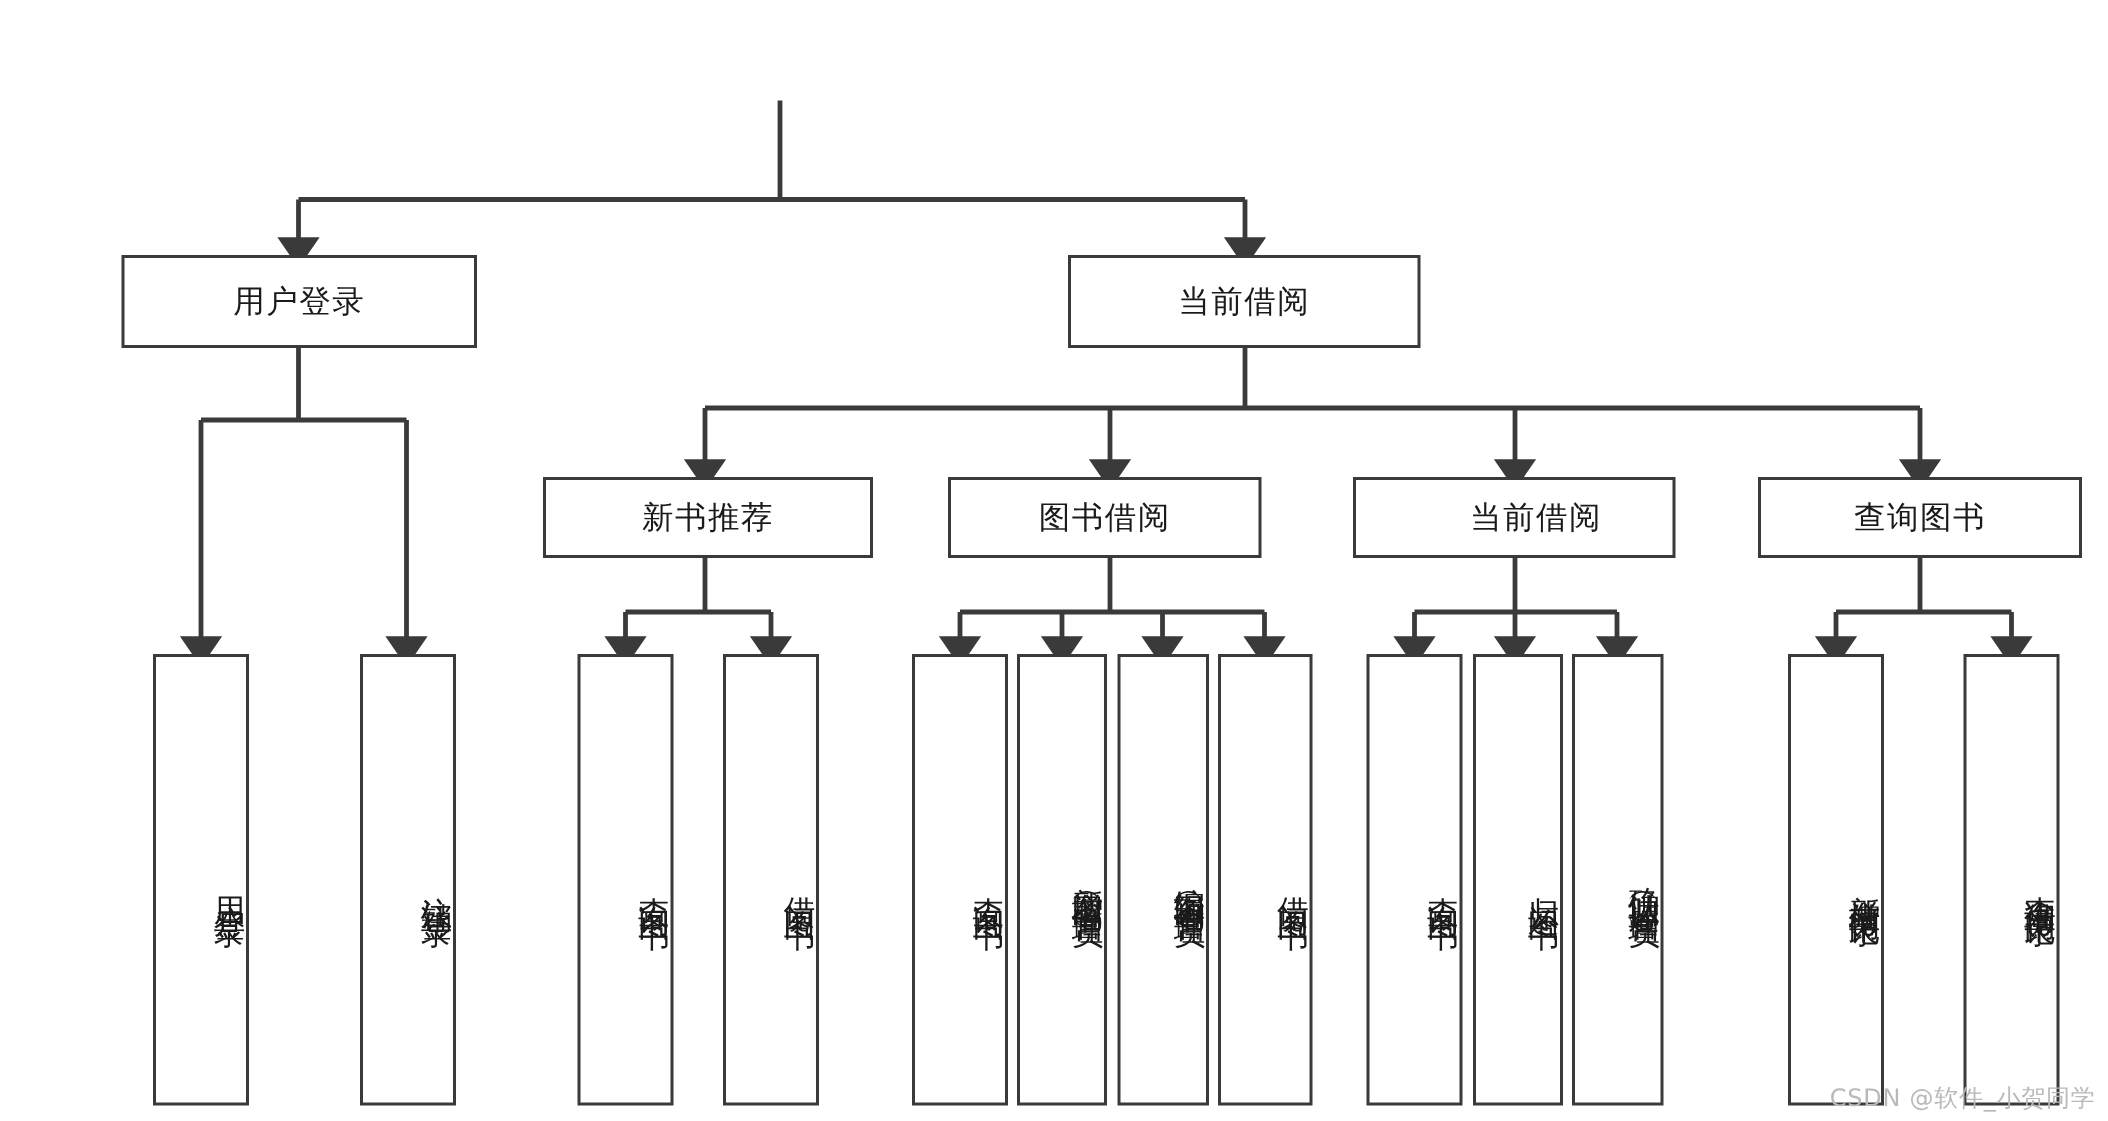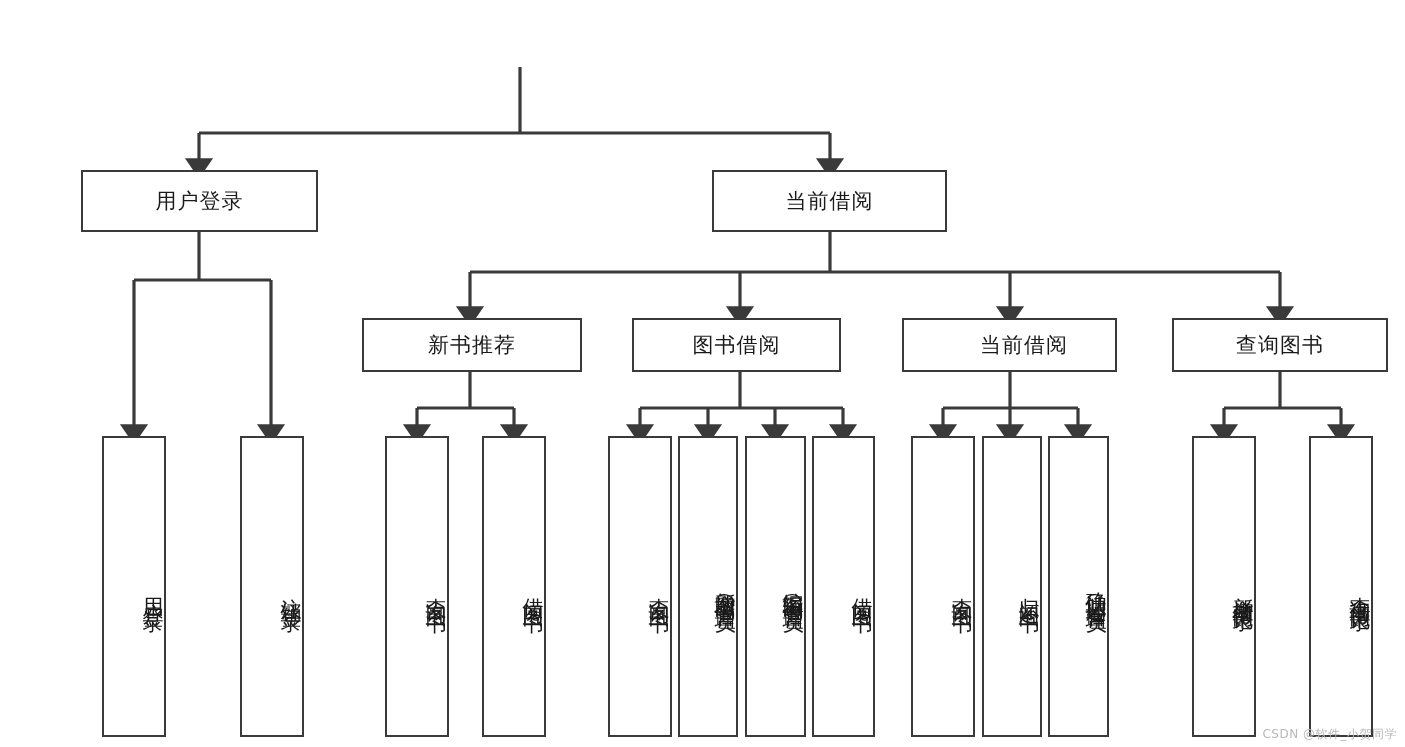--- a/index.html
+++ b/index.html
@@ -8,21 +8,21 @@
   #stage{position:relative;width:1405px;height:747px;background:#fff;}
   svg#wires{position:absolute;left:0;top:0;width:1405px;height:747px;}
   .node{position:absolute;box-sizing:border-box;background:#ffffff;
         border:2px solid #3a3a3a;display:flex;align-items:center;
         justify-content:center;color:#1a1a1a;}
   .node.h{font-size:21px;letter-spacing:1px;}
   .node.v{writing-mode:vertical-rl;text-orientation:upright;
           font-size:21px;letter-spacing:5px;padding-top:8px;
           align-items:flex-start;justify-content:center;line-height:1.05;}
   .node.v.tall{padding-top:4px;letter-spacing:3px;}
-  .wm{position:absolute;right:8px;bottom:4px;font-size:12px;color:#b9b9b9;
+  .wm{position:absolute;right:8px;bottom:4px;font-size:16px;color:#b9b9b9;
       letter-spacing:.5px;white-space:nowrap;}
 </style>
 </head>
 <body>
 
 <div id="stage">
 
   <svg id="wires" viewBox="0 0 1405 747" xmlns="http://www.w3.org/2000/svg">
     <defs>
       <marker id="ah" markerWidth="11" markerHeight="11" refX="1.2" refY="5" orient="auto" markerUnits="strokeWidth">

